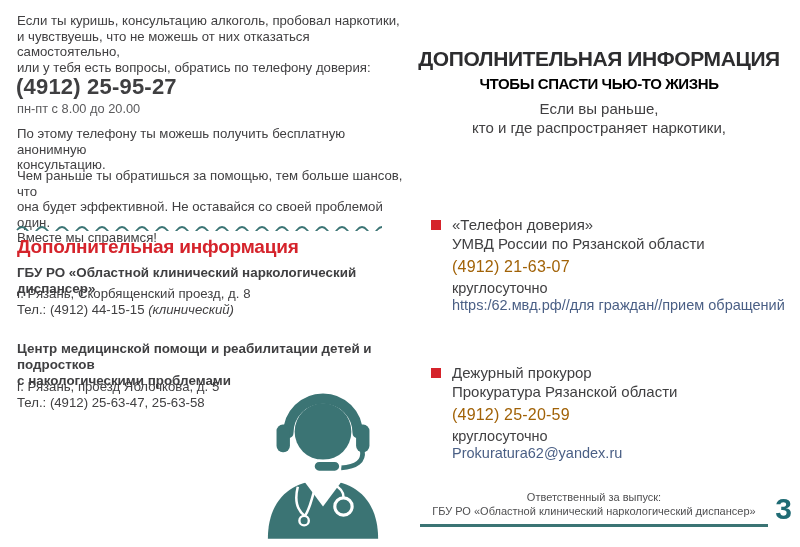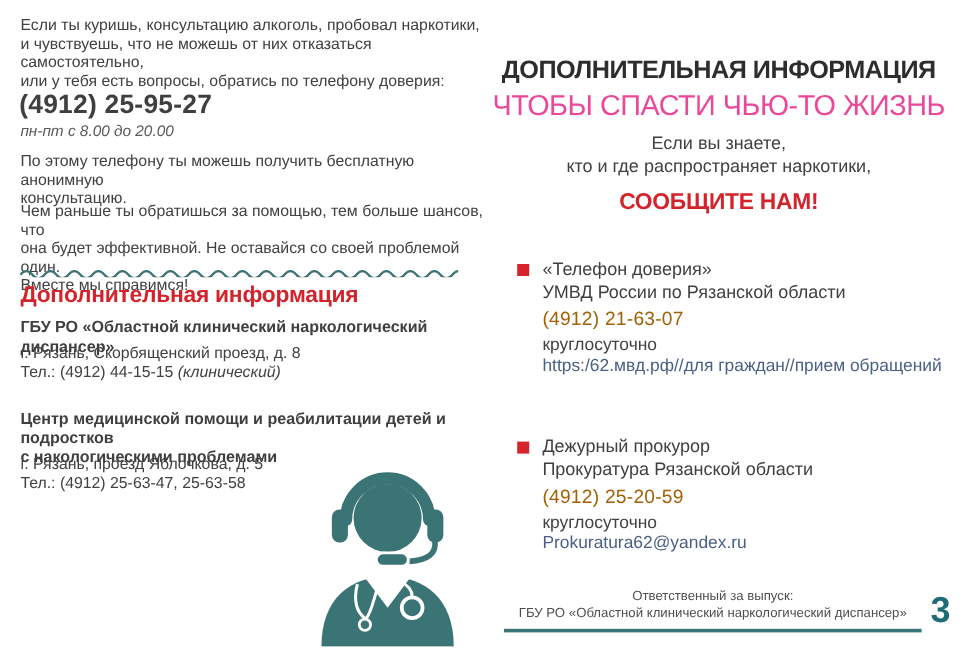--- a/index.html
+++ b/index.html
@@ -17,21 +17,21 @@
     left: 17px; top: 13px; width: 386px;
     font-size: 13.2px; line-height: 15.5px; white-space: pre-line;
     color: #414042;
   }
   .big-phone {
     left: 16px; top: 74px;
     font-size: 22px; font-weight: bold; color: #3f3f41; letter-spacing: .2px;
   }
   .hours {
     left: 17px; top: 101px;
-    font-size: 12.8px; font-style: italic; color: #5a5a5c;
+    font-size: 12.8px; color: #5a5a5c;
   }
   .para2 {
     left: 17px; top: 126px; width: 386px;
     font-size: 13.2px; line-height: 15.5px; white-space: pre-line;
   }
   .para3 {
     left: 17px; top: 168px; width: 386px;
     font-size: 13.2px; line-height: 15.5px; white-space: pre-line;
   }
   .wavy { left: 16px; top: 221px; width: 366px; height: 10px; overflow: hidden; }
@@ -51,21 +51,21 @@
   .org-addr i { font-style: italic; }
 
   .operator-icon { left: 260px; top: 381px; width: 126px; height: 158px; }
 
   
   .r-header { left: 406px; top: 47px; width: 386px; text-align: center; }
   .r-title1 {
     font-size: 21px; font-weight: bold; color: #2d2d2f; letter-spacing: -0.4px;
   }
   .r-title2 {
-    font-size: 24px; font-weight: normal; color: #ec4899; letter-spacing: -0.4px;
+    font-size: 15px; font-weight: bold; color: #000000; letter-spacing: -0.4px;
     margin-top: 4px;
   }
   .r-sub { font-size: 15px; line-height: 19px; color: #414042; margin-top: 7px; }
   .r-cta {
     font-size: 19px; font-weight: bold; color: #d5232b; margin-top: 10px;
     letter-spacing: -0.2px;
   }
 
   .contact { left: 430px; width: 360px; }
   .contact-1 { top: 216px; }
@@ -153,23 +153,22 @@
     <circle cx="56" cy="177" r="6" fill="#3b7474" stroke="#ffffff" stroke-width="3"></circle>
 
     <path d="M93,131 Q106,137 106,147" fill="none" stroke="#ffffff" stroke-width="3.2"></path>
     <circle cx="106" cy="159" r="11" fill="none" stroke="#ffffff" stroke-width="4"></circle>
   </svg>
 </div>
 
 <div class="abs r-header">
   <div class="r-title1">ДОПОЛНИТЕЛЬНАЯ ИНФОРМАЦИЯ</div>
   <div class="r-title2">ЧТОБЫ СПАСТИ ЧЬЮ-ТО ЖИЗНЬ</div>
-  <div class="r-sub" style="white-space: pre-line;">Если вы знаете,
+  <div class="r-sub" style="white-space: pre-line;">Если вы раньше,
 кто и где распространяет наркотики,</div>
-  <div class="r-cta">СООБЩИТЕ НАМ!</div>
 </div>
 
 <div class="abs contact contact-1">
   <span class="bullet"></span>
   <div class="contact-body">
     <div class="c-line">«Телефон доверия»</div>
     <div class="c-line">УМВД России по Рязанской области</div>
     <div class="c-phone">(4912) 21-63-07</div>
     <div class="c-hours">круглосуточно</div>
     <div class="c-link">https:/62.мвд.рф//для граждан//прием обращений</div>

